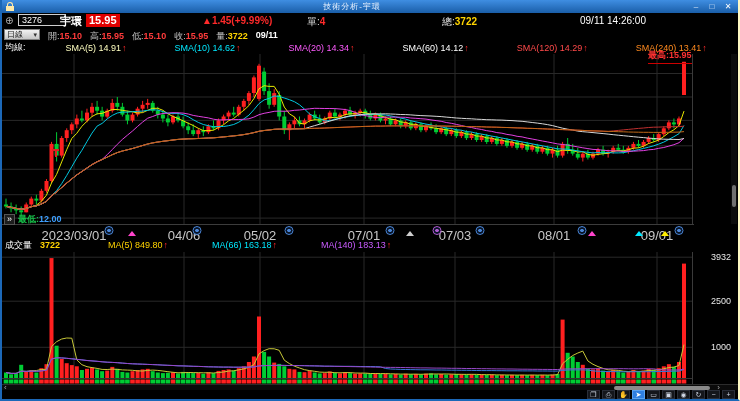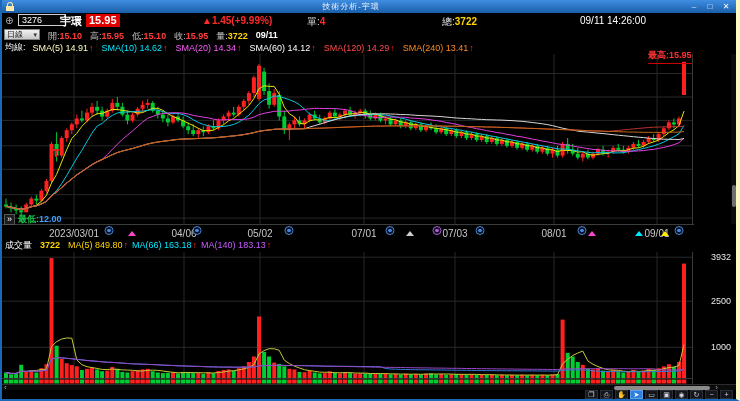--- a/index.html
+++ b/index.html
@@ -1,18 +1,18 @@
 <!DOCTYPE html>
 <html><head>
 <meta charset="utf-8">
 <style>
   html,body{margin:0;padding:0;background:#222;}
   *{box-sizing:border-box;font-family:"Liberation Sans","DejaVu Sans",sans-serif;}
   .window{position:relative;width:740px;height:401px;background:#000;overflow:hidden;
-    border-left:2px solid #1c68b8;border-right:4px solid #fef9c3;border-bottom:2px solid #1c68b8;text-decoration:underline;}
+    border-left:2px solid #1c68b8;border-right:2px solid #fef9c3;border-bottom:2px solid #1c68b8;text-decoration:underline;}
   
   .titlebar{position:absolute;top:0;left:0;right:0;height:13px;
     background:linear-gradient(#3f8ee2,#1a5ea8);display:flex;align-items:center;padding:0 4px;gap:4px;}
   .lock{display:inline-block;width:8px;height:9px;position:relative;}
   .lock i{position:absolute;left:1px;top:0;width:6px;height:5px;border:1.5px solid #ffe9a8;border-bottom:none;border-radius:3px 3px 0 0;}
   .lock b{position:absolute;left:0;bottom:0;width:8px;height:5px;background:#ffe9a8;}
   .title{flex:1;text-align:center;font-size:8px;color:#eaf3ff;letter-spacing:1px;}
   .winbtns{display:flex;gap:4px;}
   .wbtn{color:#dce9f8;font-size:8px;line-height:11px;width:12px;text-align:center;cursor:default;}
   .wbtn.close{color:#fff;}
@@ -27,33 +27,33 @@
   .pair .v{font-weight:bold;}
   .qtime{position:absolute;left:578px;top:2px;color:#fff;font-size:10px;}
   
   .ctrlbar{position:absolute;top:29px;left:0;right:8px;height:12px;padding-left:12px;}
   .periodbtn{position:absolute;left:2px;top:0;width:36px;height:11px;background:linear-gradient(#f2f2f2,#c6c6c6);border:1px solid #808080;color:#111;font-size:8px;display:flex;align-items:center;justify-content:space-between;padding:0 2px;cursor:default;}
   .caret{font-size:7px;color:#333;}
   .ohlc{position:absolute;left:46px;top:1px;display:flex;gap:8px;font-size:9px;}
   .ohlc .lb{color:#c8c8c8;}
   .ohlc .vl{font-weight:bold;}
   
-  .smabar{position:absolute;top:41px;left:0;right:0;height:13px;display:flex;align-items:center;gap:7px;padding-left:3px;font-size:9px;}
+  .smabar{position:absolute;top:41px;left:0;right:0;height:13px;display:flex;align-items:center;padding-left:3px;font-size:9px;}
   .smabar .pfx{color:#fff;}
-  .leg{white-space:nowrap;}
+  .leg{white-space:nowrap;margin-left:40px;}
   .arrow{color:#ff2a2a;margin-left:1px;}
   .volbar{position:absolute;top:238px;left:0;right:0;height:14px;display:flex;align-items:center;gap:8px;padding-left:3px;font-size:9px;}
   .volbar .t{color:#fff;}
   .volbar .tv{color:#ffd400;font-weight:bold;}
   
   .pricepane{position:absolute;top:54px;left:0;width:692px;height:170px;}
   .priceaxis{position:absolute;top:54px;left:694px;width:38px;height:170px;}
   .axlab{position:absolute;right:3px;color:#e8e8e8;font-size:9px;}
   .dateband{position:absolute;top:224px;left:0;width:692px;height:14px;border-top:1px solid #3c3c3c;background:#000;}
-  .dlab{position:absolute;top:3px;transform:translateX(-50%);color:#c8c8c8;font-size:10px;white-space:nowrap;}
+  .dlab{position:absolute;top:3px;transform:translateX(-50%);color:#c8c8c8;font-size:13px;white-space:nowrap;}
   .evc{position:absolute;top:1px;width:9px;height:9px;border-radius:50%;transform:translateX(-50%);cursor:default;}
   .tri{position:absolute;top:6px;width:0;height:0;border-left:4px solid transparent;border-right:4px solid transparent;transform:translateX(-50%);}
   .volpane{position:absolute;top:252px;left:0;width:692px;height:132px;}
   .volaxis{position:absolute;top:252px;left:694px;width:38px;height:132px;}
   
   .highlabel{position:absolute;left:646px;top:49px;color:#ff3232;font-size:9px;font-weight:bold;border-bottom:1px solid #cc0000;padding-bottom:1px;z-index:5;}
   .lowgroup{position:absolute;left:2px;top:213px;display:flex;align-items:center;gap:3px;z-index:5;}
   .collapse{color:#fff;background:#1d1d1d;border:1px solid #555;font-size:9px;line-height:9px;height:11px;padding:0 2px;cursor:default;}
   .lowlabel{font-size:9px;font-weight:bold;}
   .lowlabel .g{color:#17c24a;}

